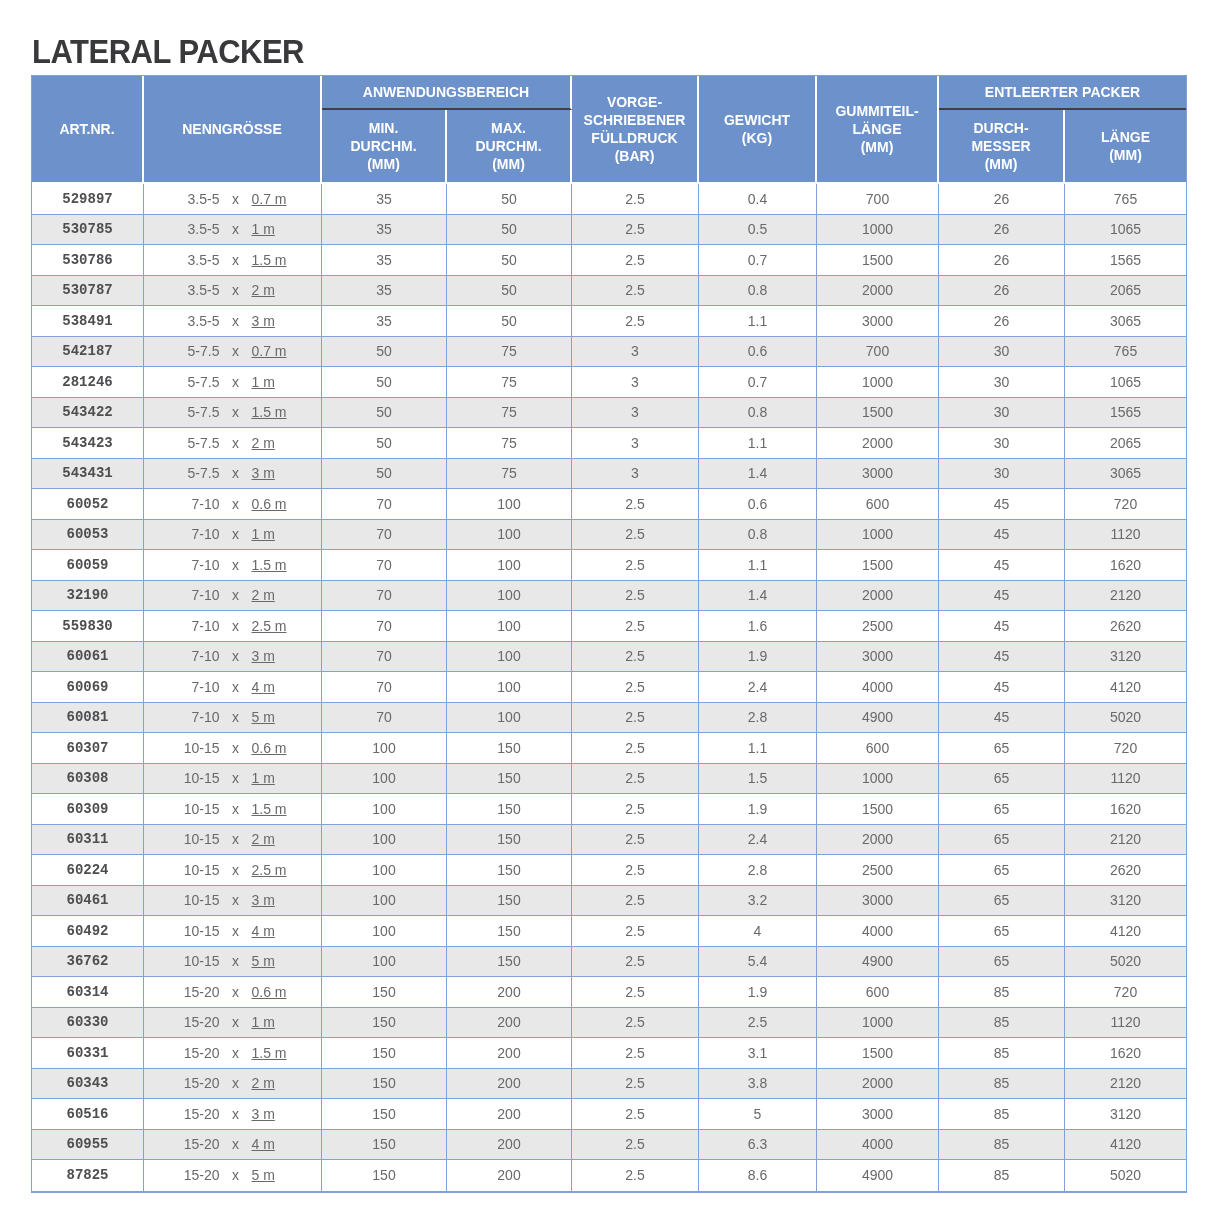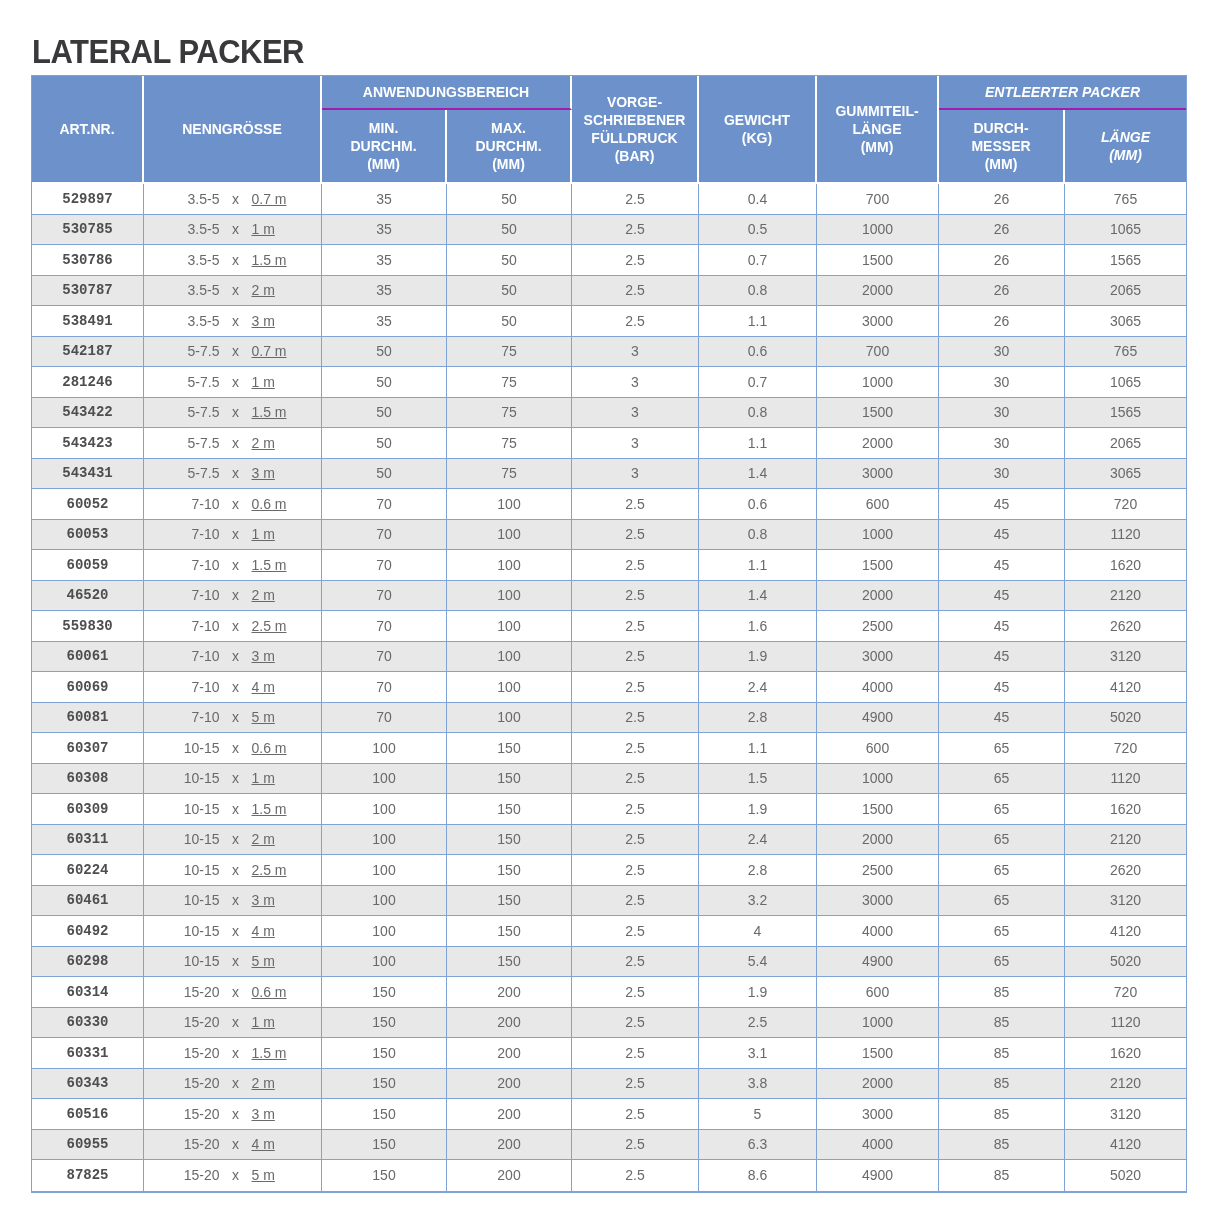--- a/index.html
+++ b/index.html
@@ -41,24 +41,24 @@
     background: #6d92cb;
     color: #ffffff;
     font-size: 14px;
     font-weight: 700;
     text-align: center;
     vertical-align: middle;
     padding: 2px 2px;
     line-height: 1.3;
     white-space: pre-line;
     border-right: 2px solid #ffffff;
-    border-bottom: 2px solid #a21caf;
+    border-bottom: 2px solid #404040;
     box-sizing: border-box;
   }
-  thead th.last-col { border-right: none; font-style: italic; }
+  thead th.last-col { border-right: none; }
   thead tr.group-row { height: 34px; }
   thead tr.sub-row { height: 74px; }
   thead th.span-both { border-bottom: 2px solid #ffffff; }
   thead tr.sub-row th { border-bottom: 2px solid #ffffff; }
   
   tbody td {
     height: 30.5px;
     font-size: 14px;
     color: #696969;
     text-align: center;
@@ -365,21 +365,21 @@
     <td>70</td>
     <td>100</td>
     <td>2.5</td>
     <td>1.1</td>
     <td>1500</td>
     <td>45</td>
     <td>1620</td>
   </tr>
 
   <tr>
-    <td class="art">46520</td>
+    <td class="art">32190</td>
     <td>
       <div class="nenn-wrap">
         <span class="rng">7-10</span>
         <span class="sep">x</span>
         <span class="len">2 m</span>
       </div>
     </td>
     <td>70</td>
     <td>100</td>
     <td>2.5</td>
@@ -581,21 +581,21 @@
     <td>100</td>
     <td>150</td>
     <td>2.5</td>
     <td>4</td>
     <td>4000</td>
     <td>65</td>
     <td>4120</td>
   </tr>
 
   <tr>
-    <td class="art">60298</td>
+    <td class="art">36762</td>
     <td>
       <div class="nenn-wrap">
         <span class="rng">10-15</span>
         <span class="sep">x</span>
         <span class="len">5 m</span>
       </div>
     </td>
     <td>100</td>
     <td>150</td>
     <td>2.5</td>

